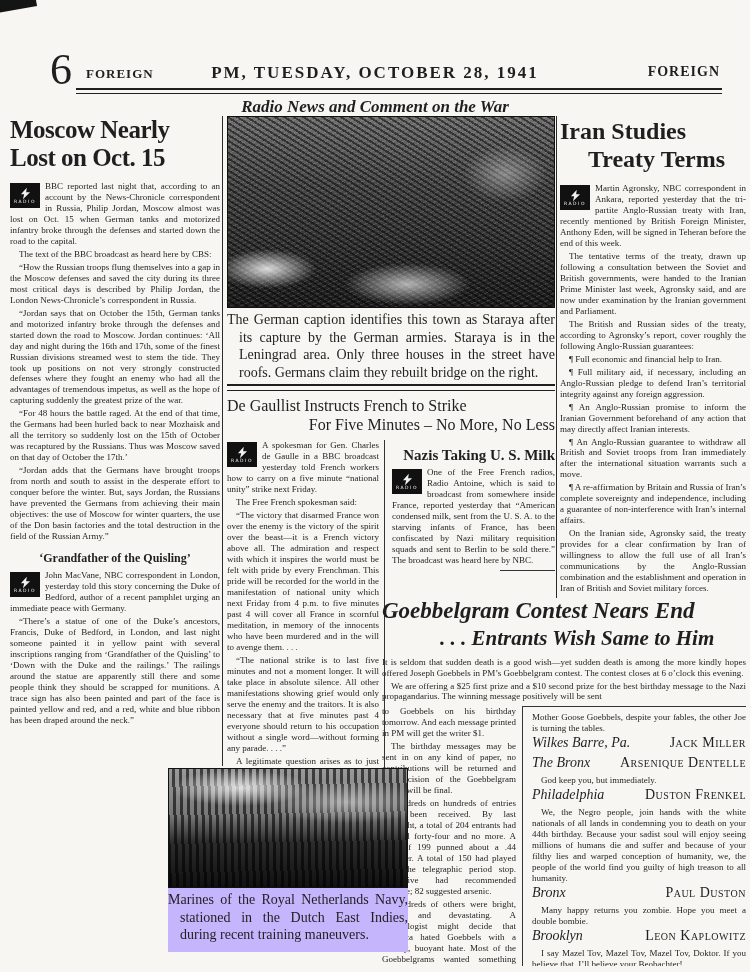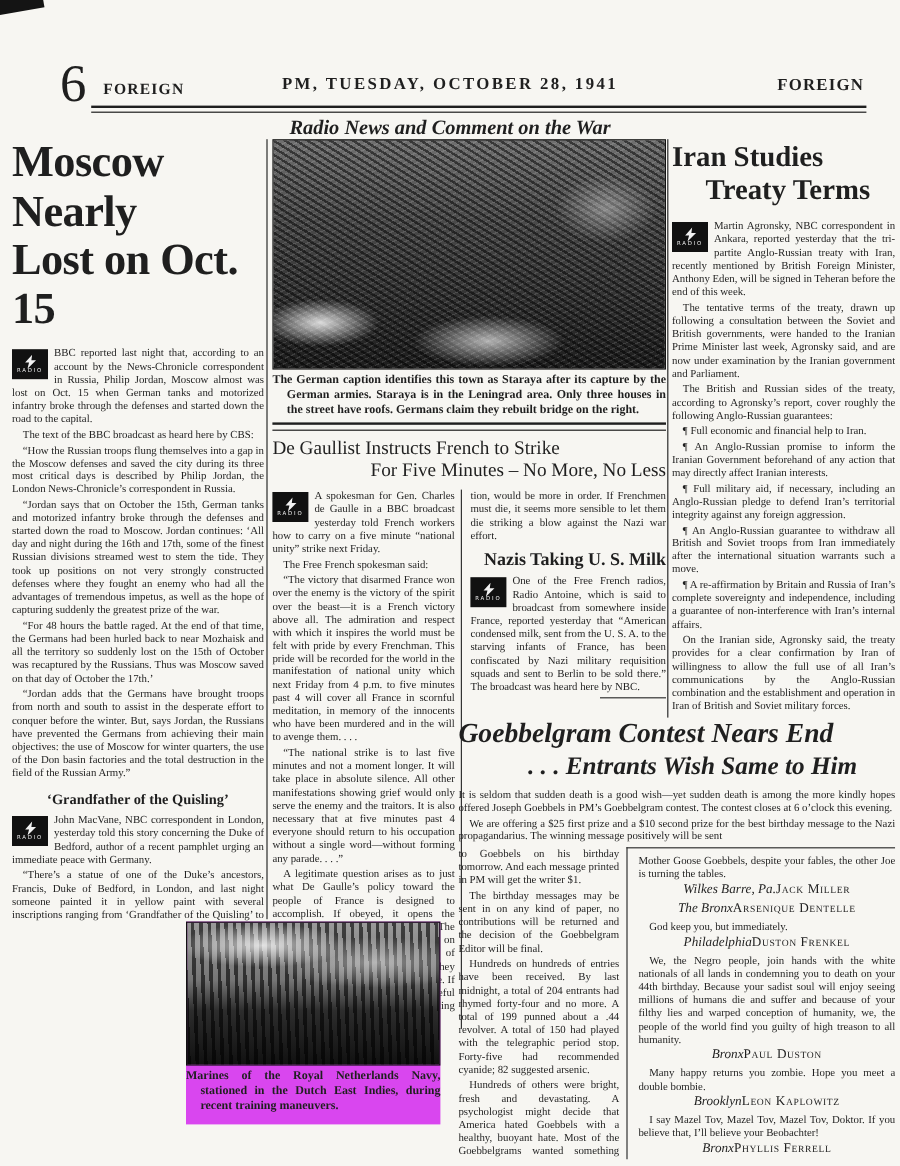--- a/index.html
+++ b/index.html
@@ -7,49 +7,49 @@
         font-family:"Liberation Serif",serif;color:#1f1f1f;overflow:hidden;}
 
   
   .corner-mark{position:absolute;left:-8px;top:-6px;width:44px;height:16px;
                background:#141414;transform:rotate(-10deg);}
 
   
   .pagenum{position:absolute;left:50px;top:48px;font-size:44px;line-height:1;}
   .sec-left{position:absolute;left:86px;top:66px;font-size:13px;font-weight:bold;letter-spacing:1px;}
   .mh-center{position:absolute;left:0;right:0;top:63px;text-align:center;
-             font-size:14px;font-weight:bold;letter-spacing:2px;}
+             font-size:17px;font-weight:bold;letter-spacing:2px;}
   .sec-right{position:absolute;right:30px;top:64px;font-size:14px;font-weight:bold;letter-spacing:1px;}
   .double-rule{position:absolute;left:76px;right:28px;top:88px;height:3px;
                border-top:2px solid #1f1f1f;border-bottom:1px solid #1f1f1f;}
   .banner{position:absolute;left:0;right:0;top:97px;text-align:center;}
   .banner span{font-style:italic;font-weight:bold;font-size:17px;
                border-bottom:1.5px solid #1f1f1f;padding-bottom:1px;text-align:right;}
 
   
   p{font-size:9px;line-height:1.22;text-align:justify;margin:0 0 2px;text-indent:9px;}
   p.first{text-indent:0;}
-  .caption{font-size:10px;font-weight:bold;line-height:1.25;margin:3px 0 2px;text-align:justify;text-indent:0;}
+  .caption{font-size:14px;font-weight:normal;line-height:1.25;margin:3px 0 2px;text-align:justify;text-indent:0;}
   .hang{padding-left:12px;text-indent:-12px;}
 
   .radio-icon{float:left;width:30px;height:25px;background:#111;margin:2px 5px 1px 0;
               display:flex;flex-direction:column;align-items:center;justify-content:center;}
   .radio-icon svg{width:15px;height:13px;display:block;}
   .radio-label{font-size:4.5px;color:#eee;letter-spacing:1.5px;line-height:1;
                font-family:"DejaVu Sans",sans-serif;}
 
   .vrule{position:absolute;width:1px;background:#2b2b2b;}
   .vr1{left:222px;top:116px;height:650px;}
   .vr2{left:556px;top:116px;height:482px;}
 
   .end-dash{border-top:1px solid #333;width:55px;margin:4px 0 0 auto;}
 
   
   .col-left{position:absolute;left:10px;top:116px;width:210px;height:652px;overflow:hidden;}
-  .hl-moscow{font-size:37px;line-height:1.1;font-weight:bold;margin:0 0 10px;letter-spacing:-0.5px;}
+  .hl-moscow{font-size:25px;line-height:1.1;font-weight:bold;margin:0 0 10px;letter-spacing:-0.5px;}
   .hl-quisling{font-size:12px;font-weight:bold;margin:9px 0 4px;text-align:center;}
 
   
   .col-mid{position:absolute;left:227px;top:116px;width:328px;}
   .photo{border:1px solid #111;box-sizing:border-box;}
   .photo-staraya{height:192px;background:
       radial-gradient(70px 28px at 12% 80%, rgba(250,250,250,.85), transparent 70%),
       radial-gradient(90px 30px at 55% 88%, rgba(240,240,240,.7), transparent 70%),
       radial-gradient(60px 40px at 85% 30%, rgba(205,205,205,.5), transparent 70%),
       repeating-linear-gradient(32deg, rgba(0,0,0,.5) 0 2px, transparent 2px 5px),
@@ -72,26 +72,26 @@
   
   .goebbel{position:absolute;left:382px;top:598px;width:364px;height:368px;overflow:hidden;}
   .hl-goebbel{font-style:italic;font-weight:bold;margin:0 0 6px;line-height:1.15;}
   .hl-goebbel .g1{display:block;font-size:23px;}
   .hl-goebbel .g2{display:block;font-size:21px;padding-left:58px;margin-top:2px;}
   .g-cols{display:flex;margin-top:4px;}
   .gc1{width:140px;padding-right:6px;box-sizing:border-box;}
   .gc2{flex:1;border-left:1px solid #333;border-top:1px solid #333;padding:5px 0 0 9px;}
   .entry{margin-bottom:4px;}
   .entry p{margin:0;}
-  .esig{display:flex;justify-content:center;font-size:11px;margin-top:1px;}
+  .esig{display:flex;justify-content:space-between;font-size:14px;margin-top:1px;}
   .ecity{font-style:italic;}
   .eauthor{font-variant:small-caps;letter-spacing:.5px;}
 
   
-  .marines{position:absolute;left:155px;top:768px;width:212px;background:#d946ef;padding-bottom:6px;}
+  .marines{position:absolute;left:168px;top:768px;width:240px;background:#c4b5fd;padding-bottom:6px;}
   .photo-marines{height:120px;background:
       radial-gradient(100px 26px at 30% 16%, rgba(255,255,255,.75), transparent 70%),
       radial-gradient(120px 30px at 75% 28%, rgba(235,235,235,.5), transparent 70%),
       repeating-linear-gradient(88deg, rgba(0,0,0,.6) 0 3px, transparent 3px 7px),
       linear-gradient(180deg,#9a9a9a 0%,#777 40%,#2d2d2d 62%,#111 100%);}
 </style>
 </head>
 <body>
 
 <div class="page">
@@ -145,21 +145,20 @@
                 <polygon points="12,1 3,11 8,11 6,19 17,8 11,8" fill="#f2f2f2"></polygon>
               </svg>
               <span class="radio-label">RADIO</span>
             </span><span>A spokesman for Gen. Charles de Gaulle in a BBC broadcast yesterday told French workers how to carry on a five minute “national unity” strike next Friday.</span></p>
         <p>The Free French spokesman said:</p>
         <p>“The victory that disarmed France won over the enemy is the victory of the spirit over the beast—it is a French victory above all. The admiration and respect with which it inspires the world must be felt with pride by every Frenchman. This pride will be recorded for the world in the manifestation of national unity which next Friday from 4 p.m. to five minutes past 4 will cover all France in scornful meditation, in memory of the innocents who have been murdered and in the will to avenge them. . . .</p>
         <p>“The national strike is to last five minutes and not a moment longer. It will take place in absolute silence. All other manifestations showing grief would only serve the enemy and the traitors. It is also necessary that at five minutes past 4 everyone should return to his occupation without a single word—without forming any parade. . . .”</p>
         <p>A legitimate question arises as to just what De Gaulle’s policy toward the people of France is designed to accomplish. If obeyed, it opens the French people to harsh reprisals. The five-minute strike is a puny lever on which to risk the lives of thousands of Frenchmen, who might be shot if they carried out De Gaulle’s orders to strike. If the De Gaullists want to serve a useful purpose, a five-day strike, really holding up produc-</p>
       </div>
       <div class="mc2">
-        <p class="first">tion, would be more in order. If Frenchmen must die, it seems more sensible to let them die striking a blow against the Nazi war effort.</p>
         <h2 class="hl-milk">Nazis Taking U. S. Milk</h2>
         <p class="first"><span class="radio-icon">
               <svg viewBox="0 0 20 20">
                 <polygon points="12,1 3,11 8,11 6,19 17,8 11,8" fill="#f2f2f2"></polygon>
               </svg>
               <span class="radio-label">RADIO</span>
             </span><span>One of the Free French radios, Radio Antoine, which is said to broadcast from somewhere inside France, reported yesterday that “American condensed milk, sent from the U. S. A. to the starving infants of France, has been confiscated by Nazi military requisition squads and sent to Berlin to be sold there.” The broadcast was heard here by NBC.</span></p>
         <div class="end-dash"></div>
       </div>
     </div>
@@ -169,22 +168,22 @@
     <h1 class="hl-iran"><span>Iran Studies</span><span class="l2">Treaty Terms</span></h1>
     <p class="first"><span class="radio-icon">
           <svg viewBox="0 0 20 20">
             <polygon points="12,1 3,11 8,11 6,19 17,8 11,8" fill="#f2f2f2"></polygon>
           </svg>
           <span class="radio-label">RADIO</span>
         </span><span>Martin Agronsky, NBC correspondent in Ankara, reported yesterday that the tri-partite Anglo-Russian treaty with Iran, recently mentioned by British Foreign Minister, Anthony Eden, will be signed in Teheran before the end of this week.</span></p>
     <p>The tentative terms of the treaty, drawn up following a consultation between the Soviet and British governments, were handed to the Iranian Prime Minister last week, Agronsky said, and are now under examination by the Iranian government and Parliament.</p>
     <p>The British and Russian sides of the treaty, according to Agronsky’s report, cover roughly the following Anglo-Russian guarantees:</p>
     <p>¶ Full economic and financial help to Iran.</p>
+    <p>¶ Full military aid, if necessary, including an Anglo-Russian pledge to defend Iran’s territorial integrity against any foreign aggression.</p>
     <p>¶ An Anglo-Russian promise to inform the Iranian Government beforehand of any action that may directly affect Iranian interests.</p>
-    <p>¶ Full military aid, if necessary, including an Anglo-Russian pledge to defend Iran’s territorial integrity against any foreign aggression.</p>
     <p>¶ An Anglo-Russian guarantee to withdraw all British and Soviet troops from Iran immediately after the international situation warrants such a move.</p>
     <p>¶ A re-affirmation by Britain and Russia of Iran’s complete sovereignty and independence, including a guarantee of non-interference with Iran’s internal affairs.</p>
     <p>On the Iranian side, Agronsky said, the treaty provides for a clear confirmation by Iran of willingness to allow the full use of all Iran’s communications by the Anglo-Russian combination and the establishment and operation in Iran of British and Soviet military forces.</p>
 
   </section>
 
   <section class="goebbel">
     <h1 class="hl-goebbel">
         <span class="g1">Goebbelgram Contest Nears End</span>
         <span class="g2">. . . Entrants Wish Same to Him</span>

